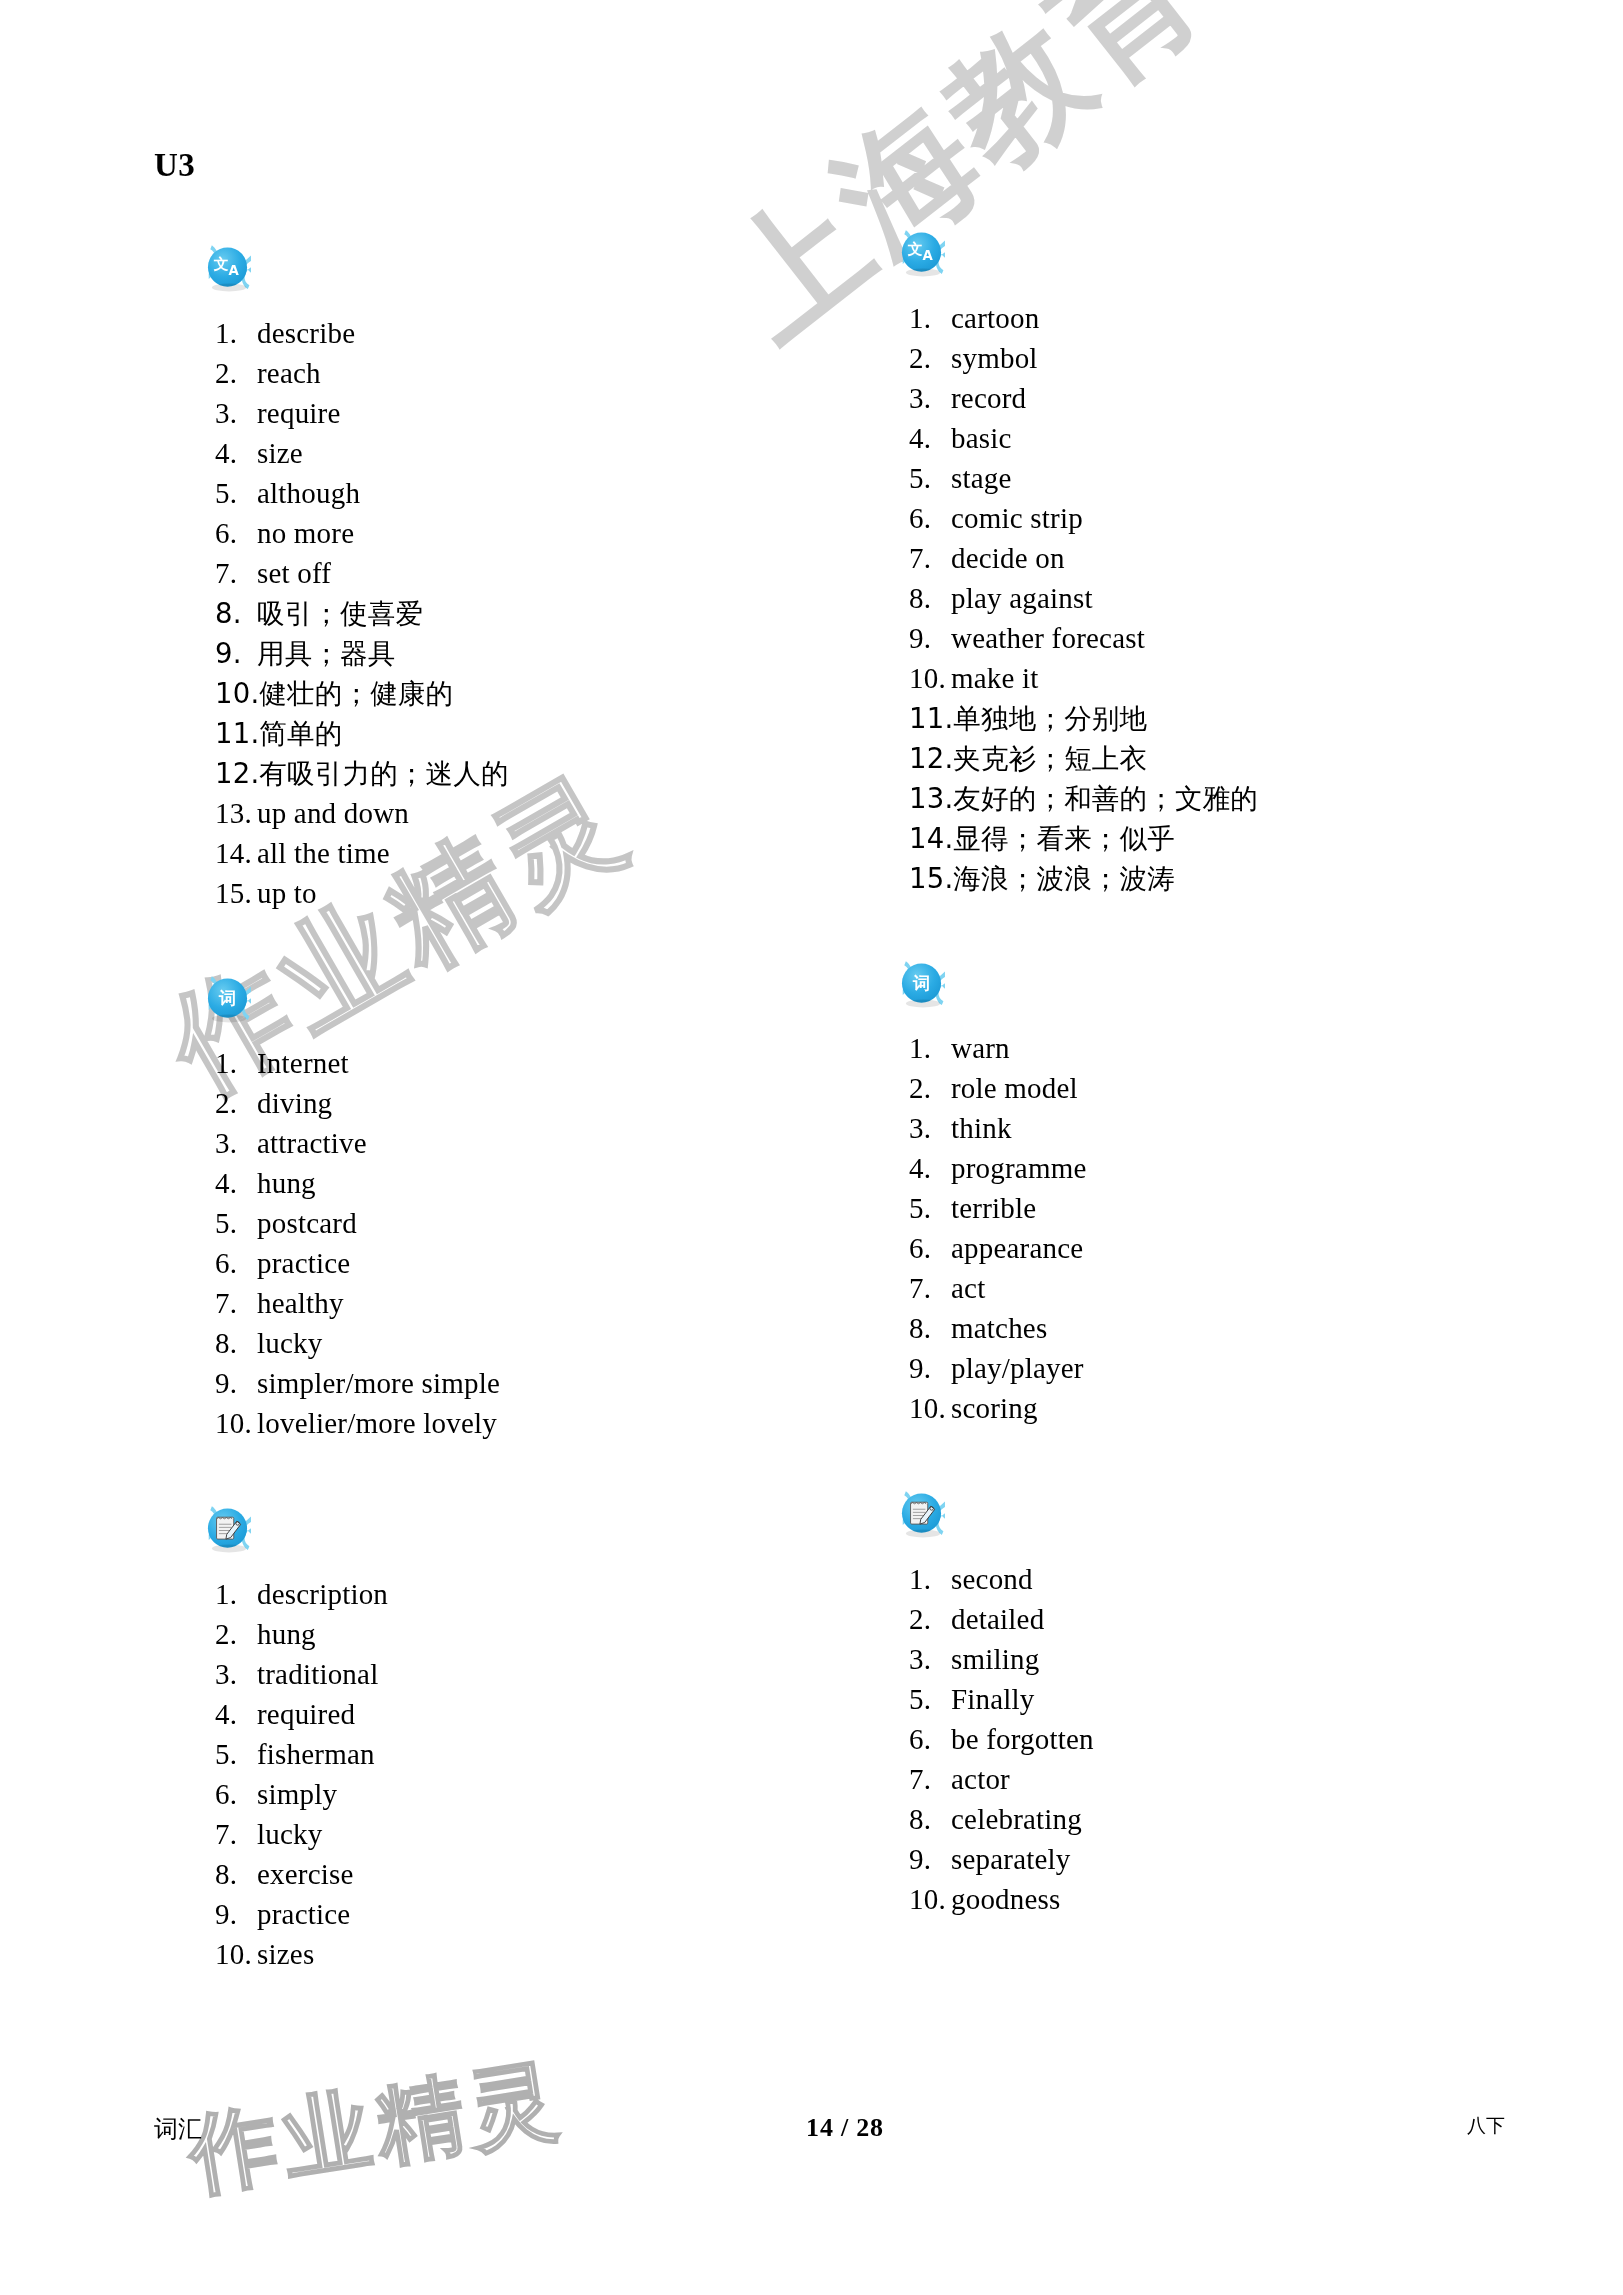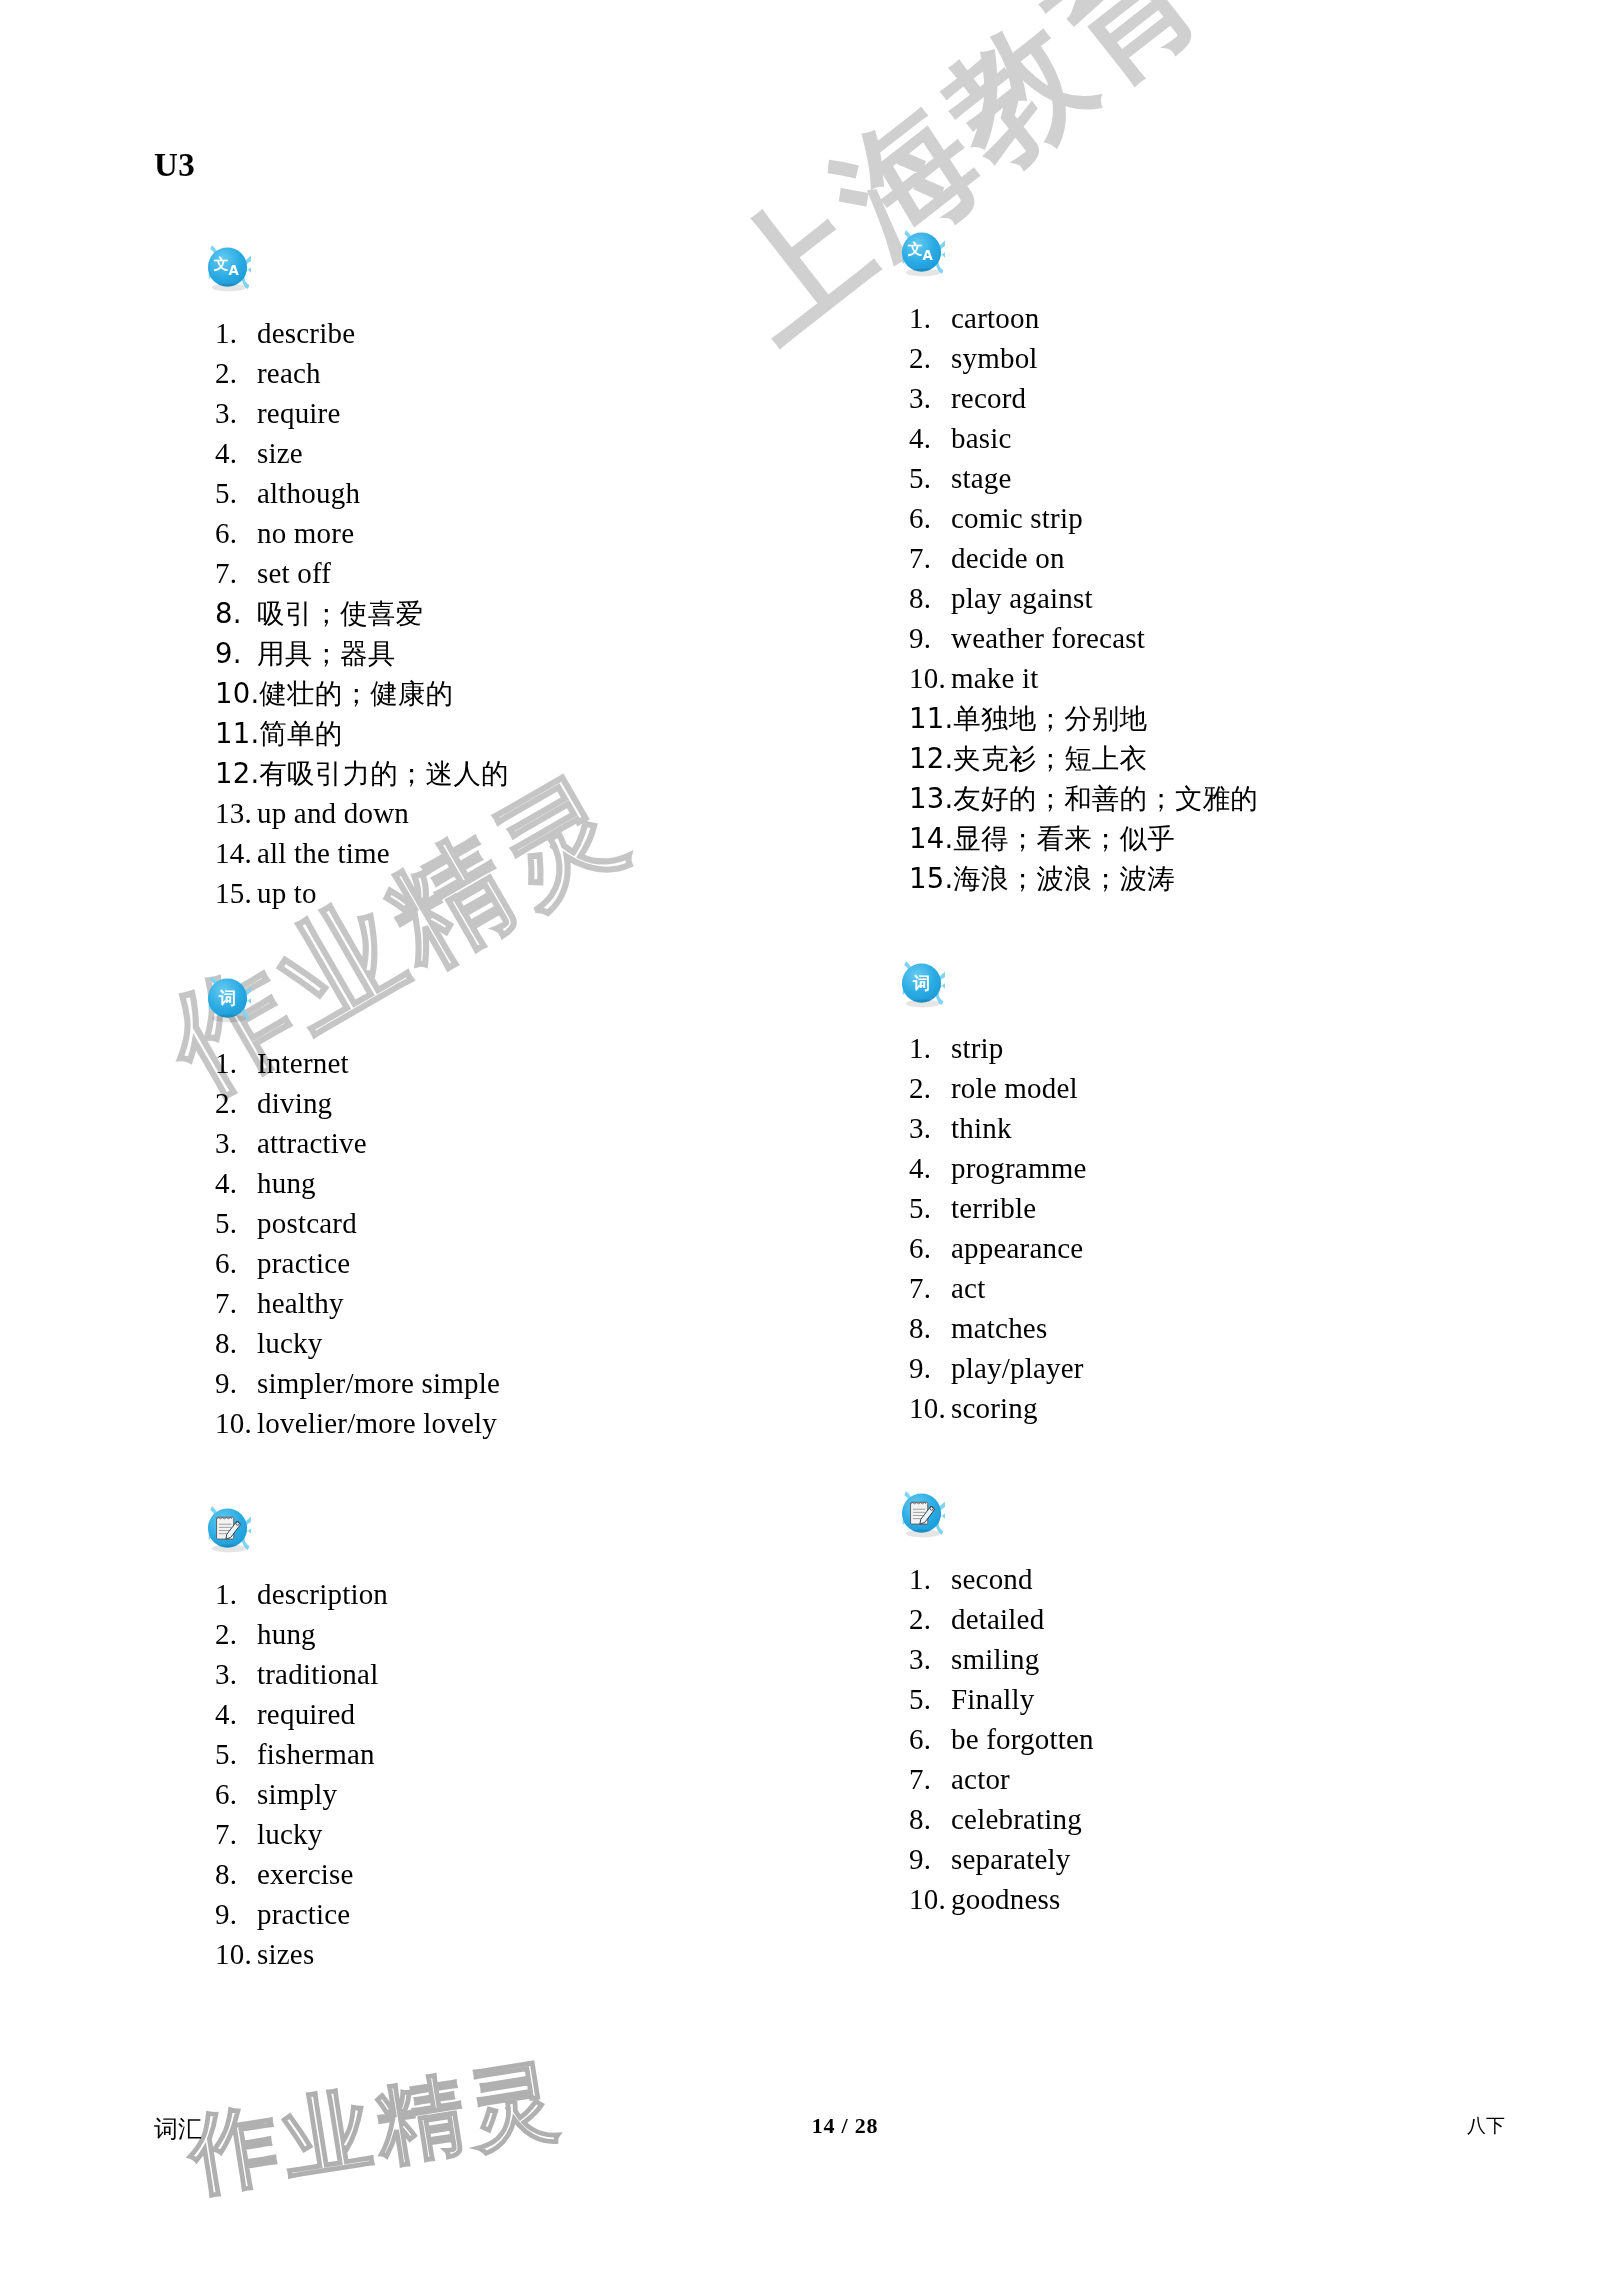--- a/index.html
+++ b/index.html
@@ -144,21 +144,21 @@
     font-size: 24px;
   }
   .footer-center {
     position: absolute;
     left: 0;
     right: 0;
     top: 0;
     text-align: center;
     font-family: "Liberation Serif", serif;
     font-weight: bold;
-    font-size: 22px;
+    font-size: 26px;
     letter-spacing: 0.8px;
     margin-left: 31px;
   }
   .footer-right {
     position: absolute;
     right: 0;
     top: 0;
     font-family: Liberation Serif, serif;
     font-size: 19px;
   }
@@ -333,21 +333,21 @@
       </radialGradient>
     </defs>
     <path d="M22 52 C10 44 12 24 26 16 L26 9 L14 20 L26 31 L26 24 C16 30 15 42 24 47 Z" fill="#7FD4F2" transform="rotate(180 28 30)"></path>
     <path d="M76 20 C88 28 86 48 72 56 L72 63 L84 52 L72 41 L72 48 C82 42 83 30 74 25 Z" fill="#7FD4F2" transform="rotate(180 78 42)"></path>
     <circle cx="54" cy="36" r="25" fill="url(#gw)"></circle>
     <ellipse cx="56" cy="62" rx="22" ry="5" fill="#000000" opacity="0.10"></ellipse>
     <text x="54" y="44" font-family="DejaVu Sans, sans-serif" font-size="22" font-weight="700" fill="#ffffff" text-anchor="middle">词</text>
   </svg>
           </div>
           <ul class="item-list">
-            <li class="list-item"><span class="num">1.</span><span>strip</span></li>
+            <li class="list-item"><span class="num">1.</span><span>warn</span></li>
             <li class="list-item"><span class="num">2.</span><span>role model</span></li>
             <li class="list-item"><span class="num">3.</span><span>think</span></li>
             <li class="list-item"><span class="num">4.</span><span>programme</span></li>
             <li class="list-item"><span class="num">5.</span><span>terrible</span></li>
             <li class="list-item"><span class="num">6.</span><span>appearance</span></li>
             <li class="list-item"><span class="num">7.</span><span>act</span></li>
             <li class="list-item"><span class="num">8.</span><span>matches</span></li>
             <li class="list-item"><span class="num">9.</span><span>play/player</span></li>
             <li class="list-item"><span class="num">10.</span><span>scoring</span></li>
           </ul>

